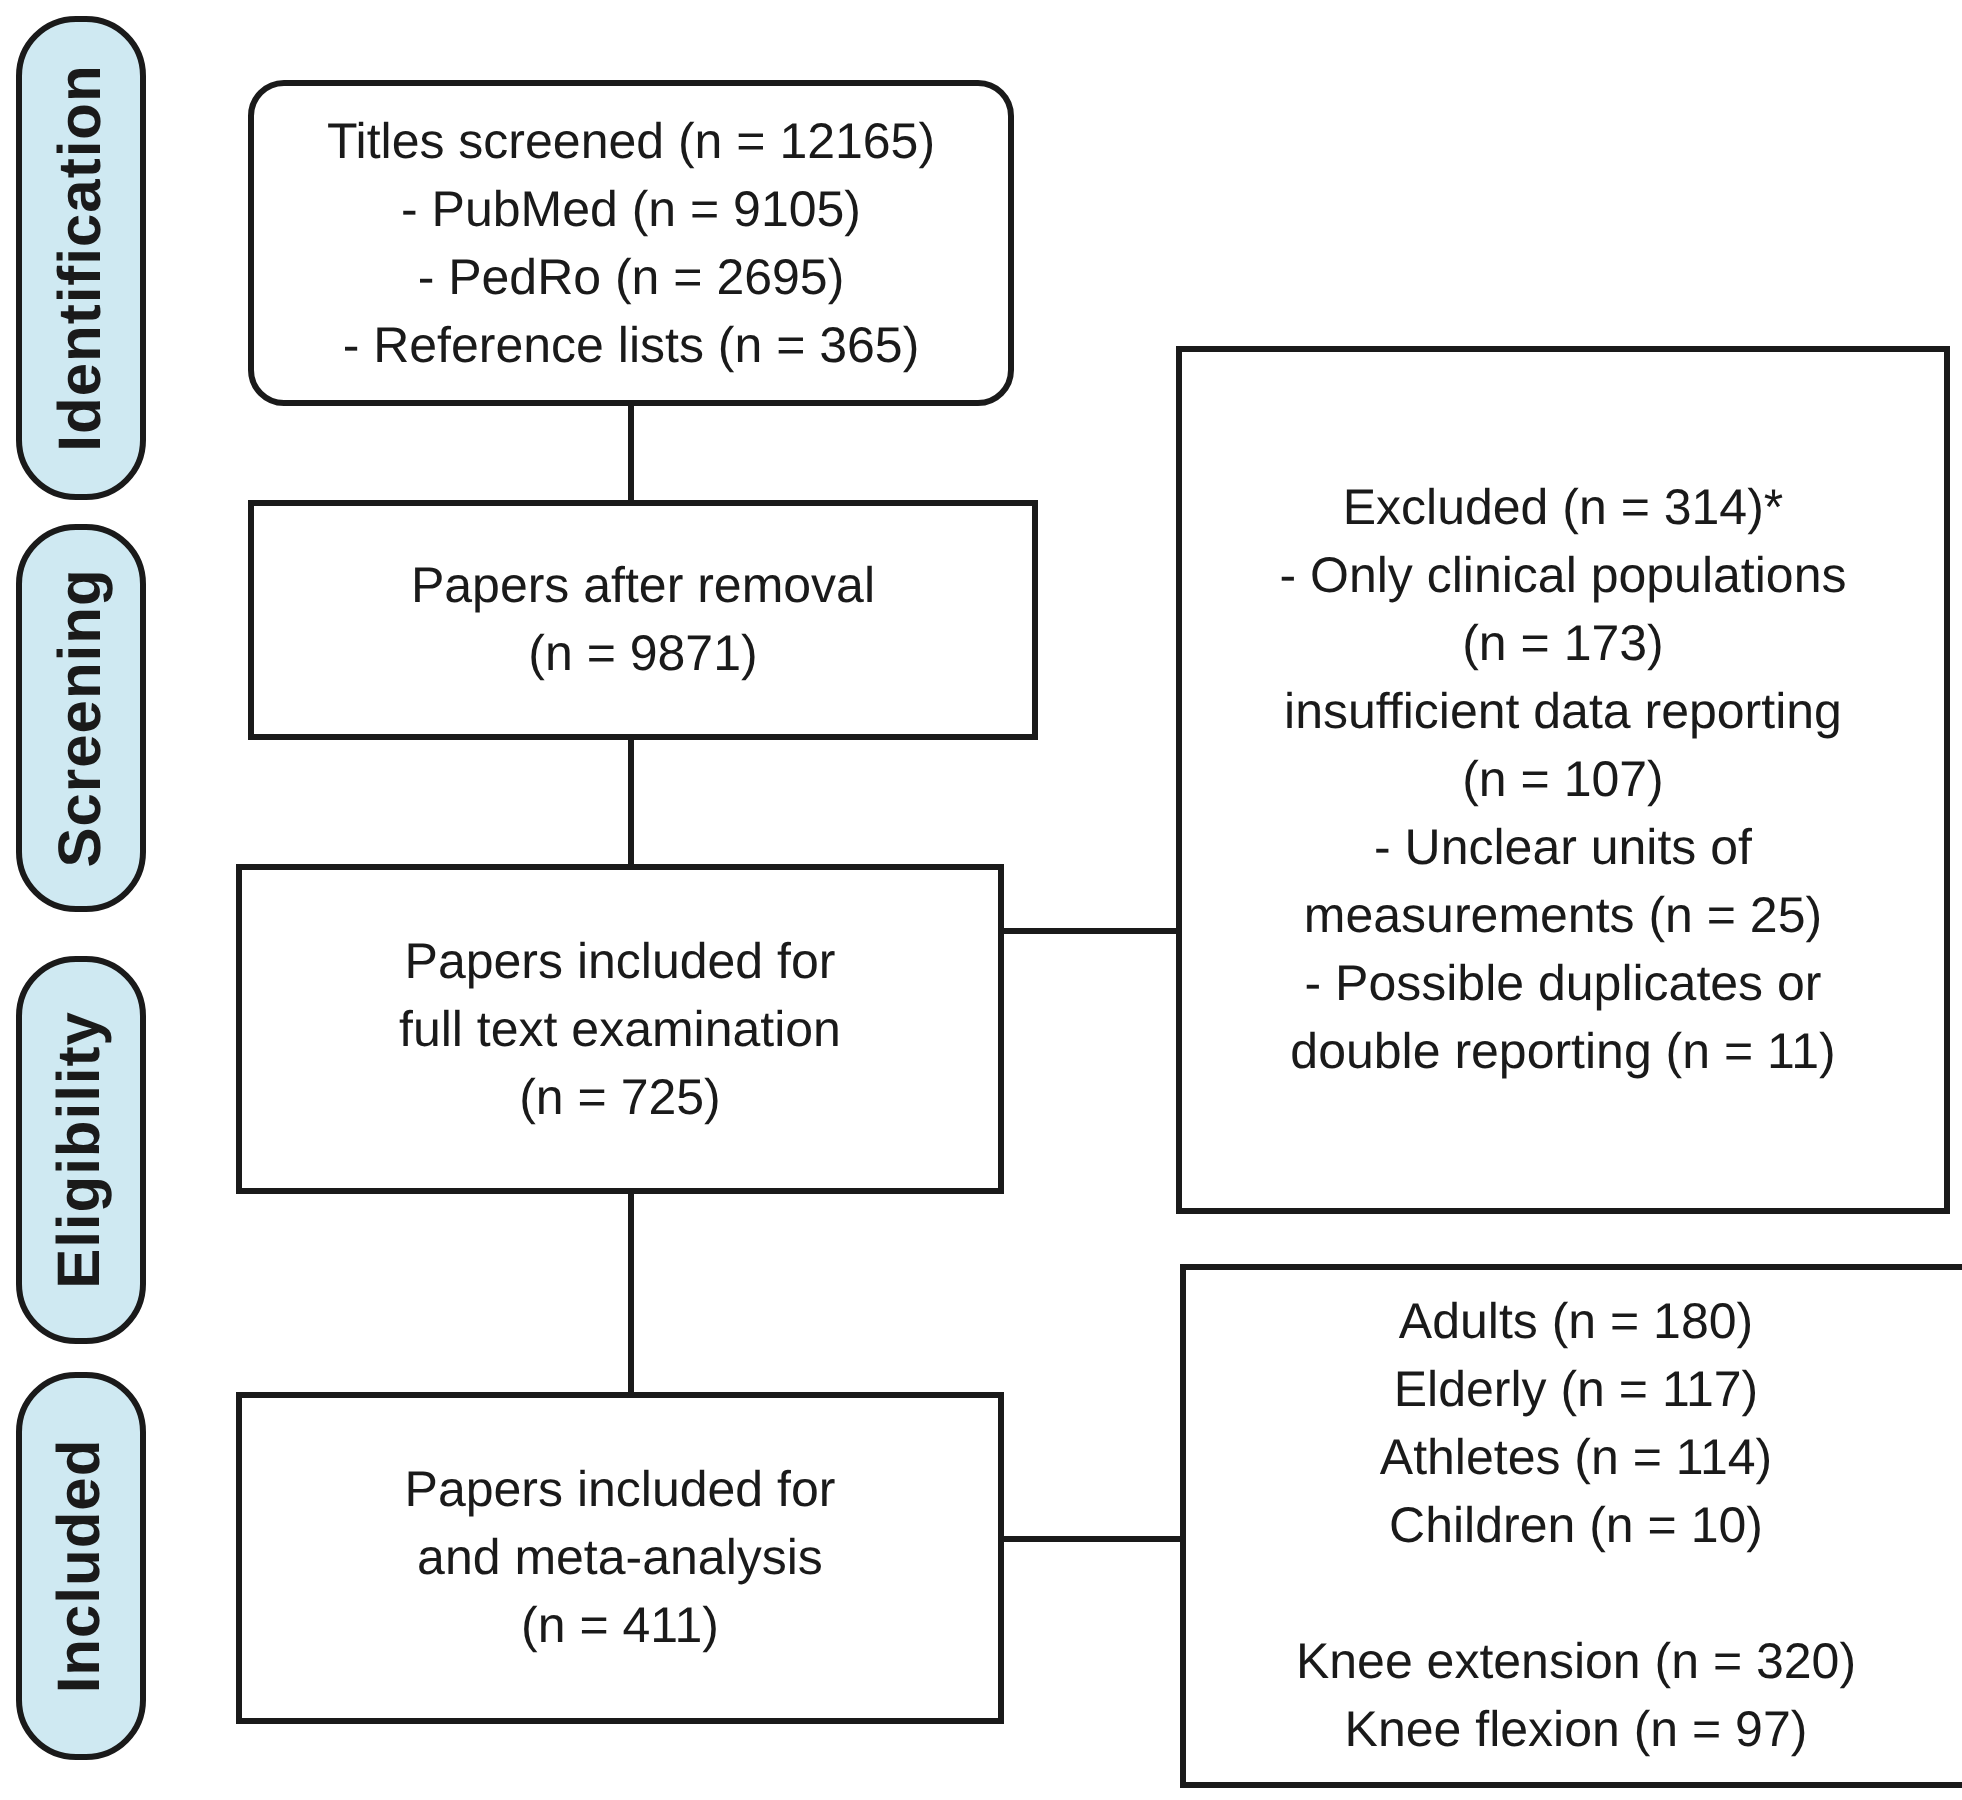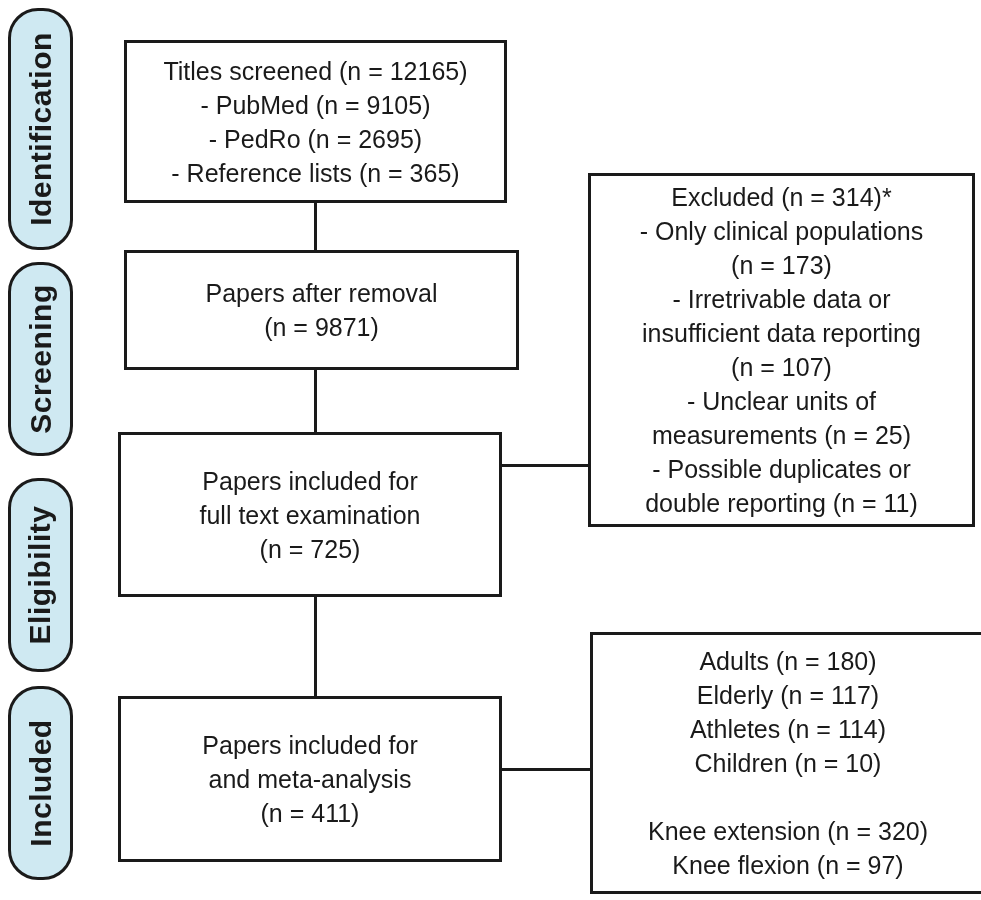--- a/index.html
+++ b/index.html
@@ -52,25 +52,25 @@
     align-items: center;
     justify-content: center;
     text-align: center;
     font-size: 25px;
   }
   .box .line {
     line-height: 34px;
     min-height: 34px;
     white-space: nowrap;
   }
-  #box-titles          { left: 124px; top: 40px;  width: 383px; height: 163px; }
+  #box-titles          { left: 124px; top: 40px;  width: 383px; height: 163px; border-radius: 18px; }
   #box-duplicates      { left: 124px; top: 250px; width: 395px; height: 120px; }
   #box-fulltext        { left: 118px; top: 432px; width: 384px; height: 165px; }
   #box-meta            { left: 118px; top: 696px; width: 384px; height: 166px; }
-  #box-excluded        { left: 588px; top: 173px; width: 387px; height: 354px; }
+  #box-excluded        { left: 588px; top: 173px; width: 387px; height: 434px; }
   #box-included-detail { left: 590px; top: 632px; width: 396px; height: 262px; }
 
   
   .vline {
     position: absolute;
     width: 3px;
     background: #1a1a1a;
   }
   .hline {
     position: absolute;
@@ -128,21 +128,20 @@
   <div class="box" id="box-meta">
     <div class="line">Papers included for</div>
     <div class="line">and meta-analysis</div>
     <div class="line">(n = 411)</div>
   </div>
 
   <div class="box" id="box-excluded">
     <div class="line">Excluded (n = 314)*</div>
     <div class="line">- Only clinical populations</div>
     <div class="line">(n = 173)</div>
-    <div class="line">- Irretrivable data or</div>
     <div class="line">insufficient data reporting</div>
     <div class="line">(n = 107)</div>
     <div class="line">- Unclear units of</div>
     <div class="line">measurements (n = 25)</div>
     <div class="line">- Possible duplicates or</div>
     <div class="line">double reporting (n = 11)</div>
   </div>
 
   <div class="box" id="box-included-detail">
     <div class="line">Adults (n = 180)</div>

